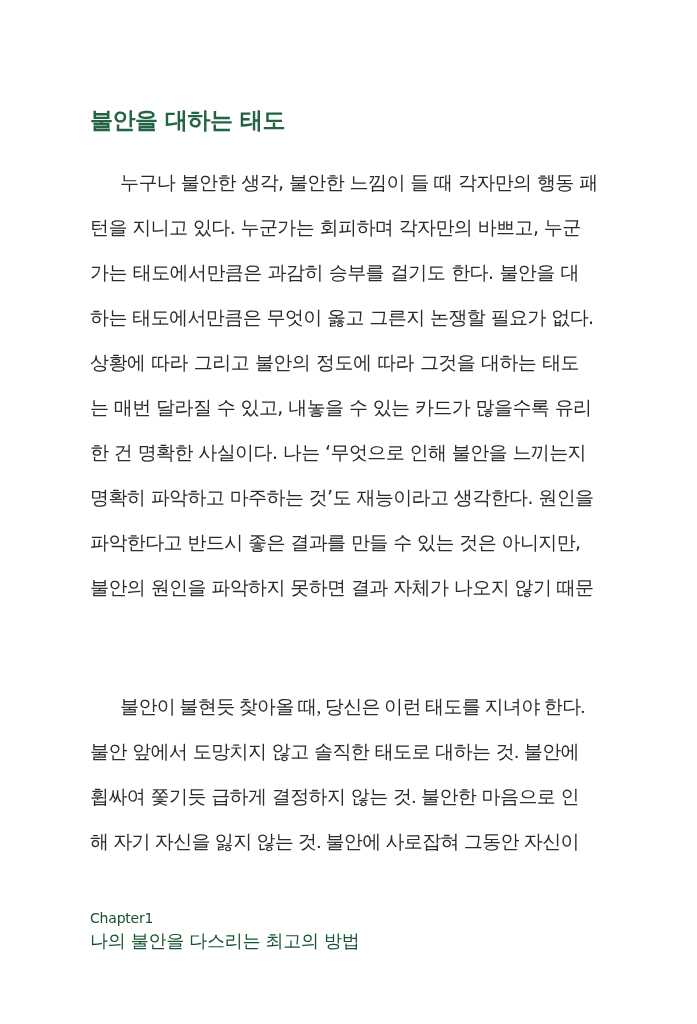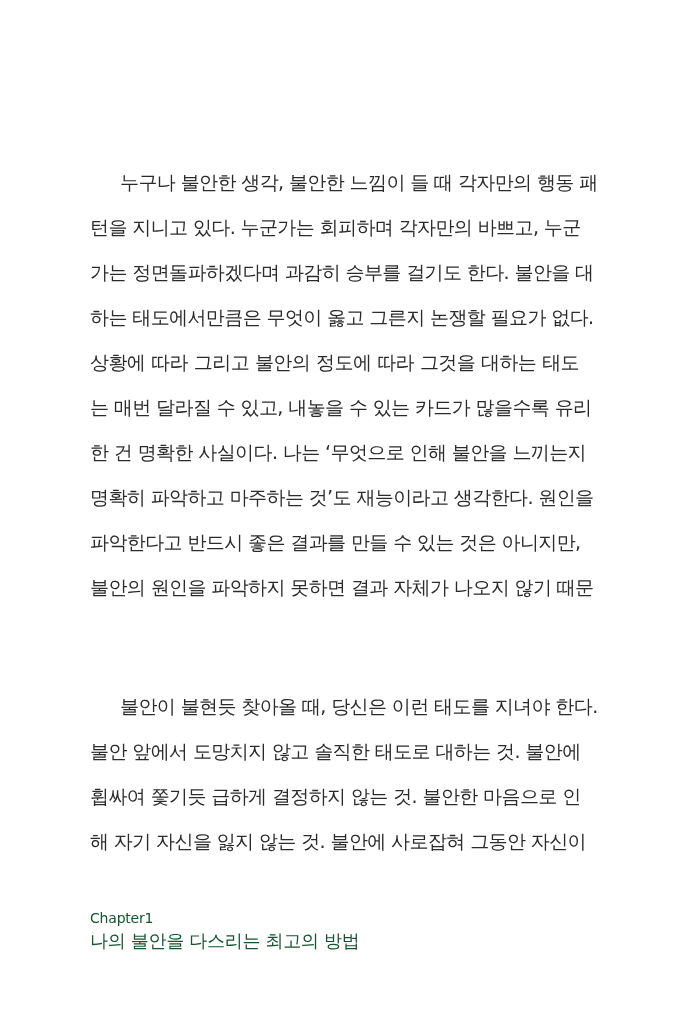--- a/index.html
+++ b/index.html
@@ -50,21 +50,21 @@
       text-align-last: justify;
       overflow: visible;
     }
     .line.last {
       text-align-last: left;
     }
     .line.indent {
       padding-left: 30px;
     }
     .para1 { top: 160px; }
-    .para2 { top: 684px; }
+    .para2 { top: 684px; font-family: Liberation Serif, serif; }
     .footer {
       position: absolute;
       left: 90px;
       top: 907px;
       color: #14532d;
     }
     .footer-chapter {
       font-size: 14px;
       line-height: 22px;
       display: block;
@@ -75,25 +75,26 @@
       line-height: 24px;
       display: block;
       letter-spacing: -0.3px;
     }
   </style>
 </head>
 <body>
 
 <div class="page">
 
+  <h2 class="heading">불안을 대하는 태도</h2>
 
   <div class="body-text para1">
     <span class="line indent">누구나 불안한 생각, 불안한 느낌이 들 때 각자만의 행동 패</span>
     <span class="line">턴을 지니고 있다. 누군가는 회피하며 각자만의 바쁘고, 누군</span>
-    <span class="line">가는 정면돌파하겠다며 과감히 승부를 걸기도 한다. 불안을 대</span>
+    <span class="line">가는 태도에서만큼은 과감히 승부를 걸기도 한다. 불안을 대</span>
     <span class="line">하는 태도에서만큼은 무엇이 옳고 그른지 논쟁할 필요가 없다.</span>
     <span class="line">상황에 따라 그리고 불안의 정도에 따라 그것을 대하는 태도</span>
     <span class="line">는 매번 달라질 수 있고, 내놓을 수 있는 카드가 많을수록 유리</span>
     <span class="line">한 건 명확한 사실이다. 나는 ‘무엇으로 인해 불안을 느끼는지</span>
     <span class="line">명확히 파악하고 마주하는 것’도 재능이라고 생각한다. 원인을</span>
     <span class="line">파악한다고 반드시 좋은 결과를 만들 수 있는 것은 아니지만,</span>
     <span class="line">불안의 원인을 파악하지 못하면 결과 자체가 나오지 않기 때문</span>
   </div>
 
   <div class="body-text para2">

